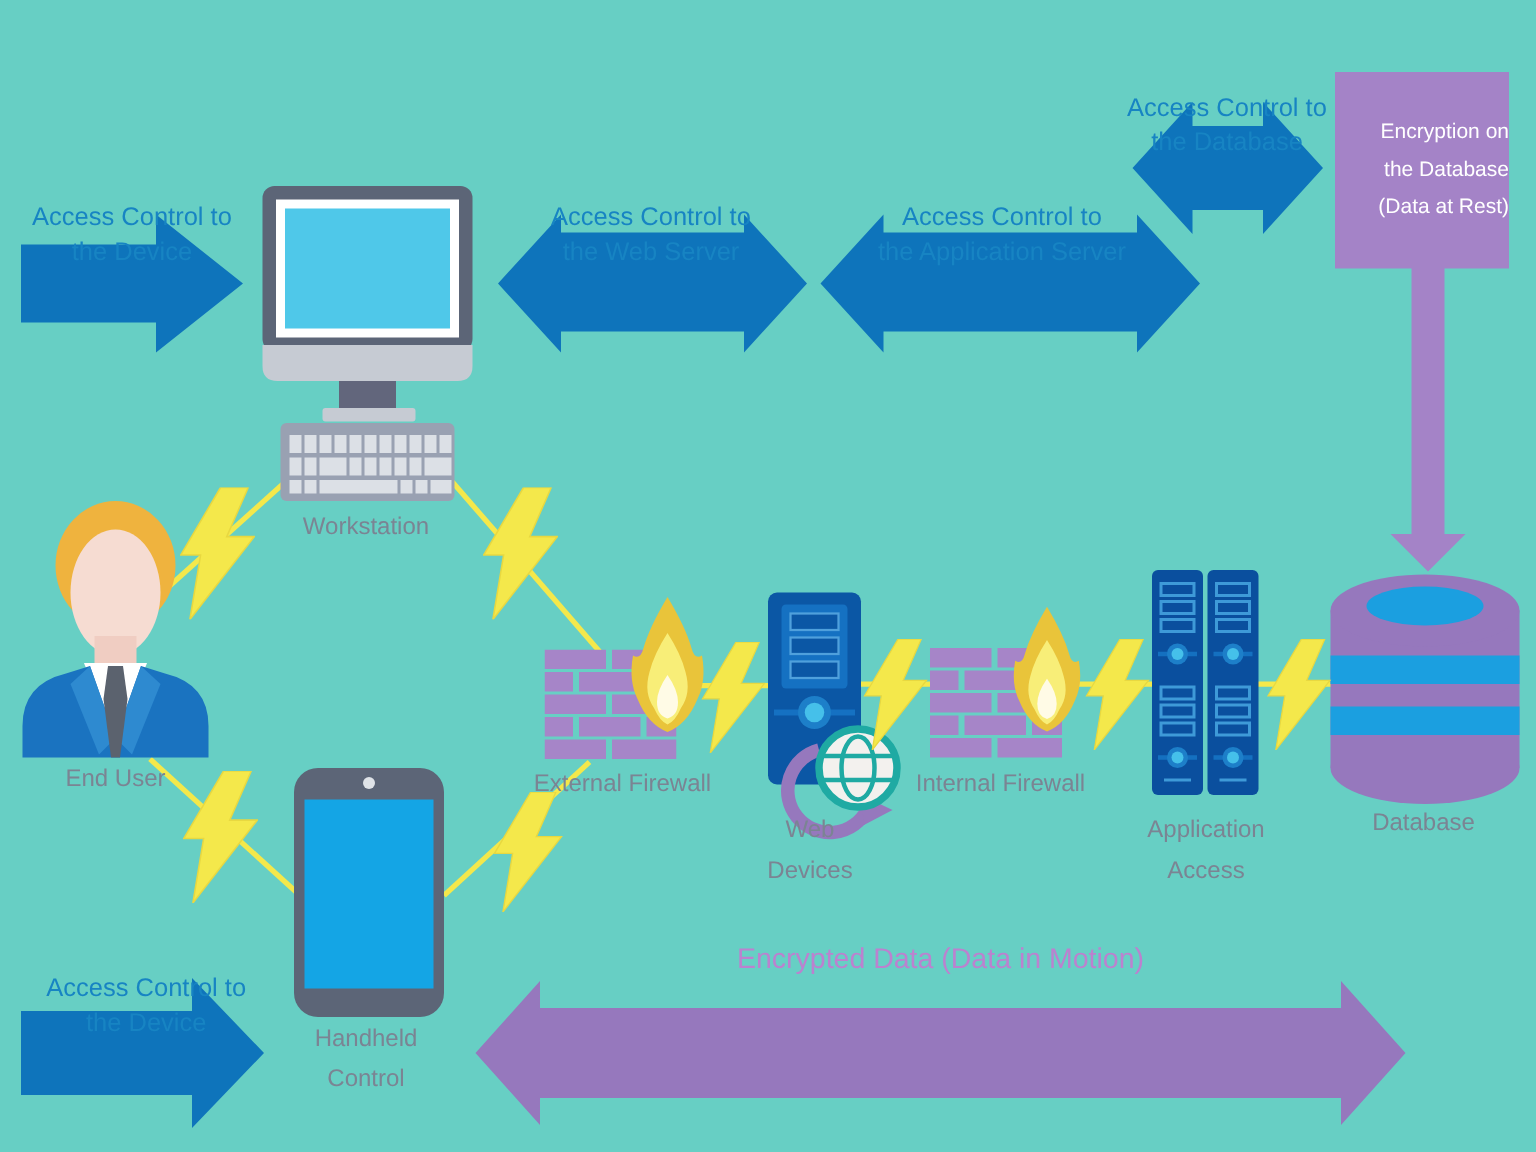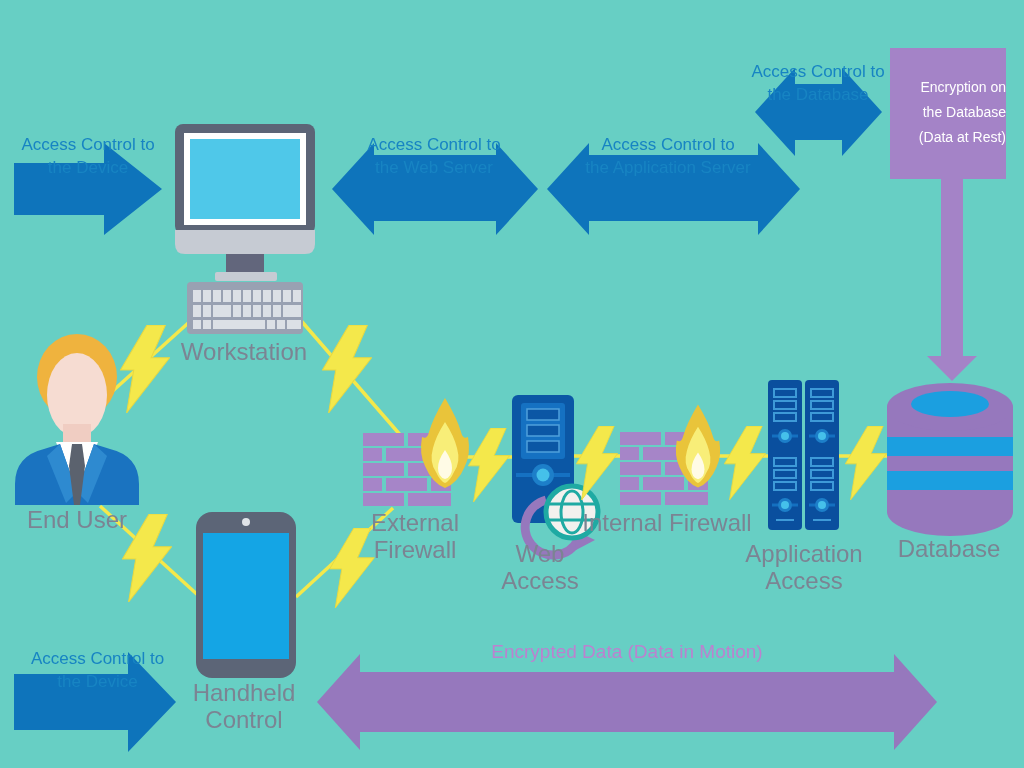--- a/index.html
+++ b/index.html
@@ -4,21 +4,21 @@
 <style>
   html,body{margin:0;padding:0;}
   .canvas{
     position:relative;width:1024px;height:768px;overflow:hidden;
     background:var(--c-background,#67cfc4);
     font-family:"Liberation Sans","DejaVu Sans",sans-serif;
   }
   .layer{position:absolute;left:0;top:0;}
   .txt{position:absolute;text-align:center;white-space:pre-line;}
   .txt-blue{color:var(--c-text-blue,#1784c3);font-size:17px;line-height:23px;font-weight:400;margin-top:41px;}
-  .txt-gray{color:var(--c-label-gray,#7b8493);font-size:24px;line-height:27px;}
+  .txt-gray{color:var(--c-label-gray,#7b8493);font-size:16px;line-height:27px;}
   .txt-pink{color:var(--c-pink-text,#bb82cf);font-size:19px;}
   .enc-box{
     position:absolute;left:890px;top:48px;width:116px;height:131px;
     background:var(--c-box-purple,#a483c7);color:#fff;font-size:14px;line-height:25px;
     text-align:right;white-space:pre-line;box-sizing:border-box;padding-top:27px;
   }
 </style>
 </head>
 <body>
 
@@ -223,27 +223,27 @@
 the Application Server</div>
   <div class="txt txt-blue" style="left:728px;top:19px;width:180px;">Access Control to
 the Database</div>
   <div class="txt txt-blue" style="left:10px;top:606px;width:175px;">Access Control to
 the Device</div>
 
   <div class="enc-box">Encryption on
 the Database
 (Data at Rest)</div>
 
-  <div class="txt txt-pink" style="left:427px;top:629px;width:400px;margin-top:12px;">Encrypted Data (Data in Motion)</div>
+  <div class="txt txt-pink" style="left:427px;top:629px;width:400px;">Encrypted Data (Data in Motion)</div>
 
   <div class="txt txt-gray" style="left:169px;top:338px;width:150px;">Workstation</div>
   <div class="txt txt-gray" style="left:7px;top:506px;width:140px;">End User</div>
   <div class="txt txt-gray" style="left:174px;top:679px;width:140px;">Handheld
 Control</div>
   <div class="txt txt-gray" style="left:330px;top:509px;width:170px;">External Firewall</div>
   <div class="txt txt-gray" style="left:478px;top:540px;width:124px;">Web
-Access</div>
+Devices</div>
   <div class="txt txt-gray" style="left:582px;top:509px;width:170px;">Internal Firewall</div>
   <div class="txt txt-gray" style="left:722px;top:540px;width:164px;">Application
 Access</div>
   <div class="txt txt-gray" style="left:887px;top:535px;width:124px;text-align:center;">Database</div>
 
 </div>
 
 </body></html>

